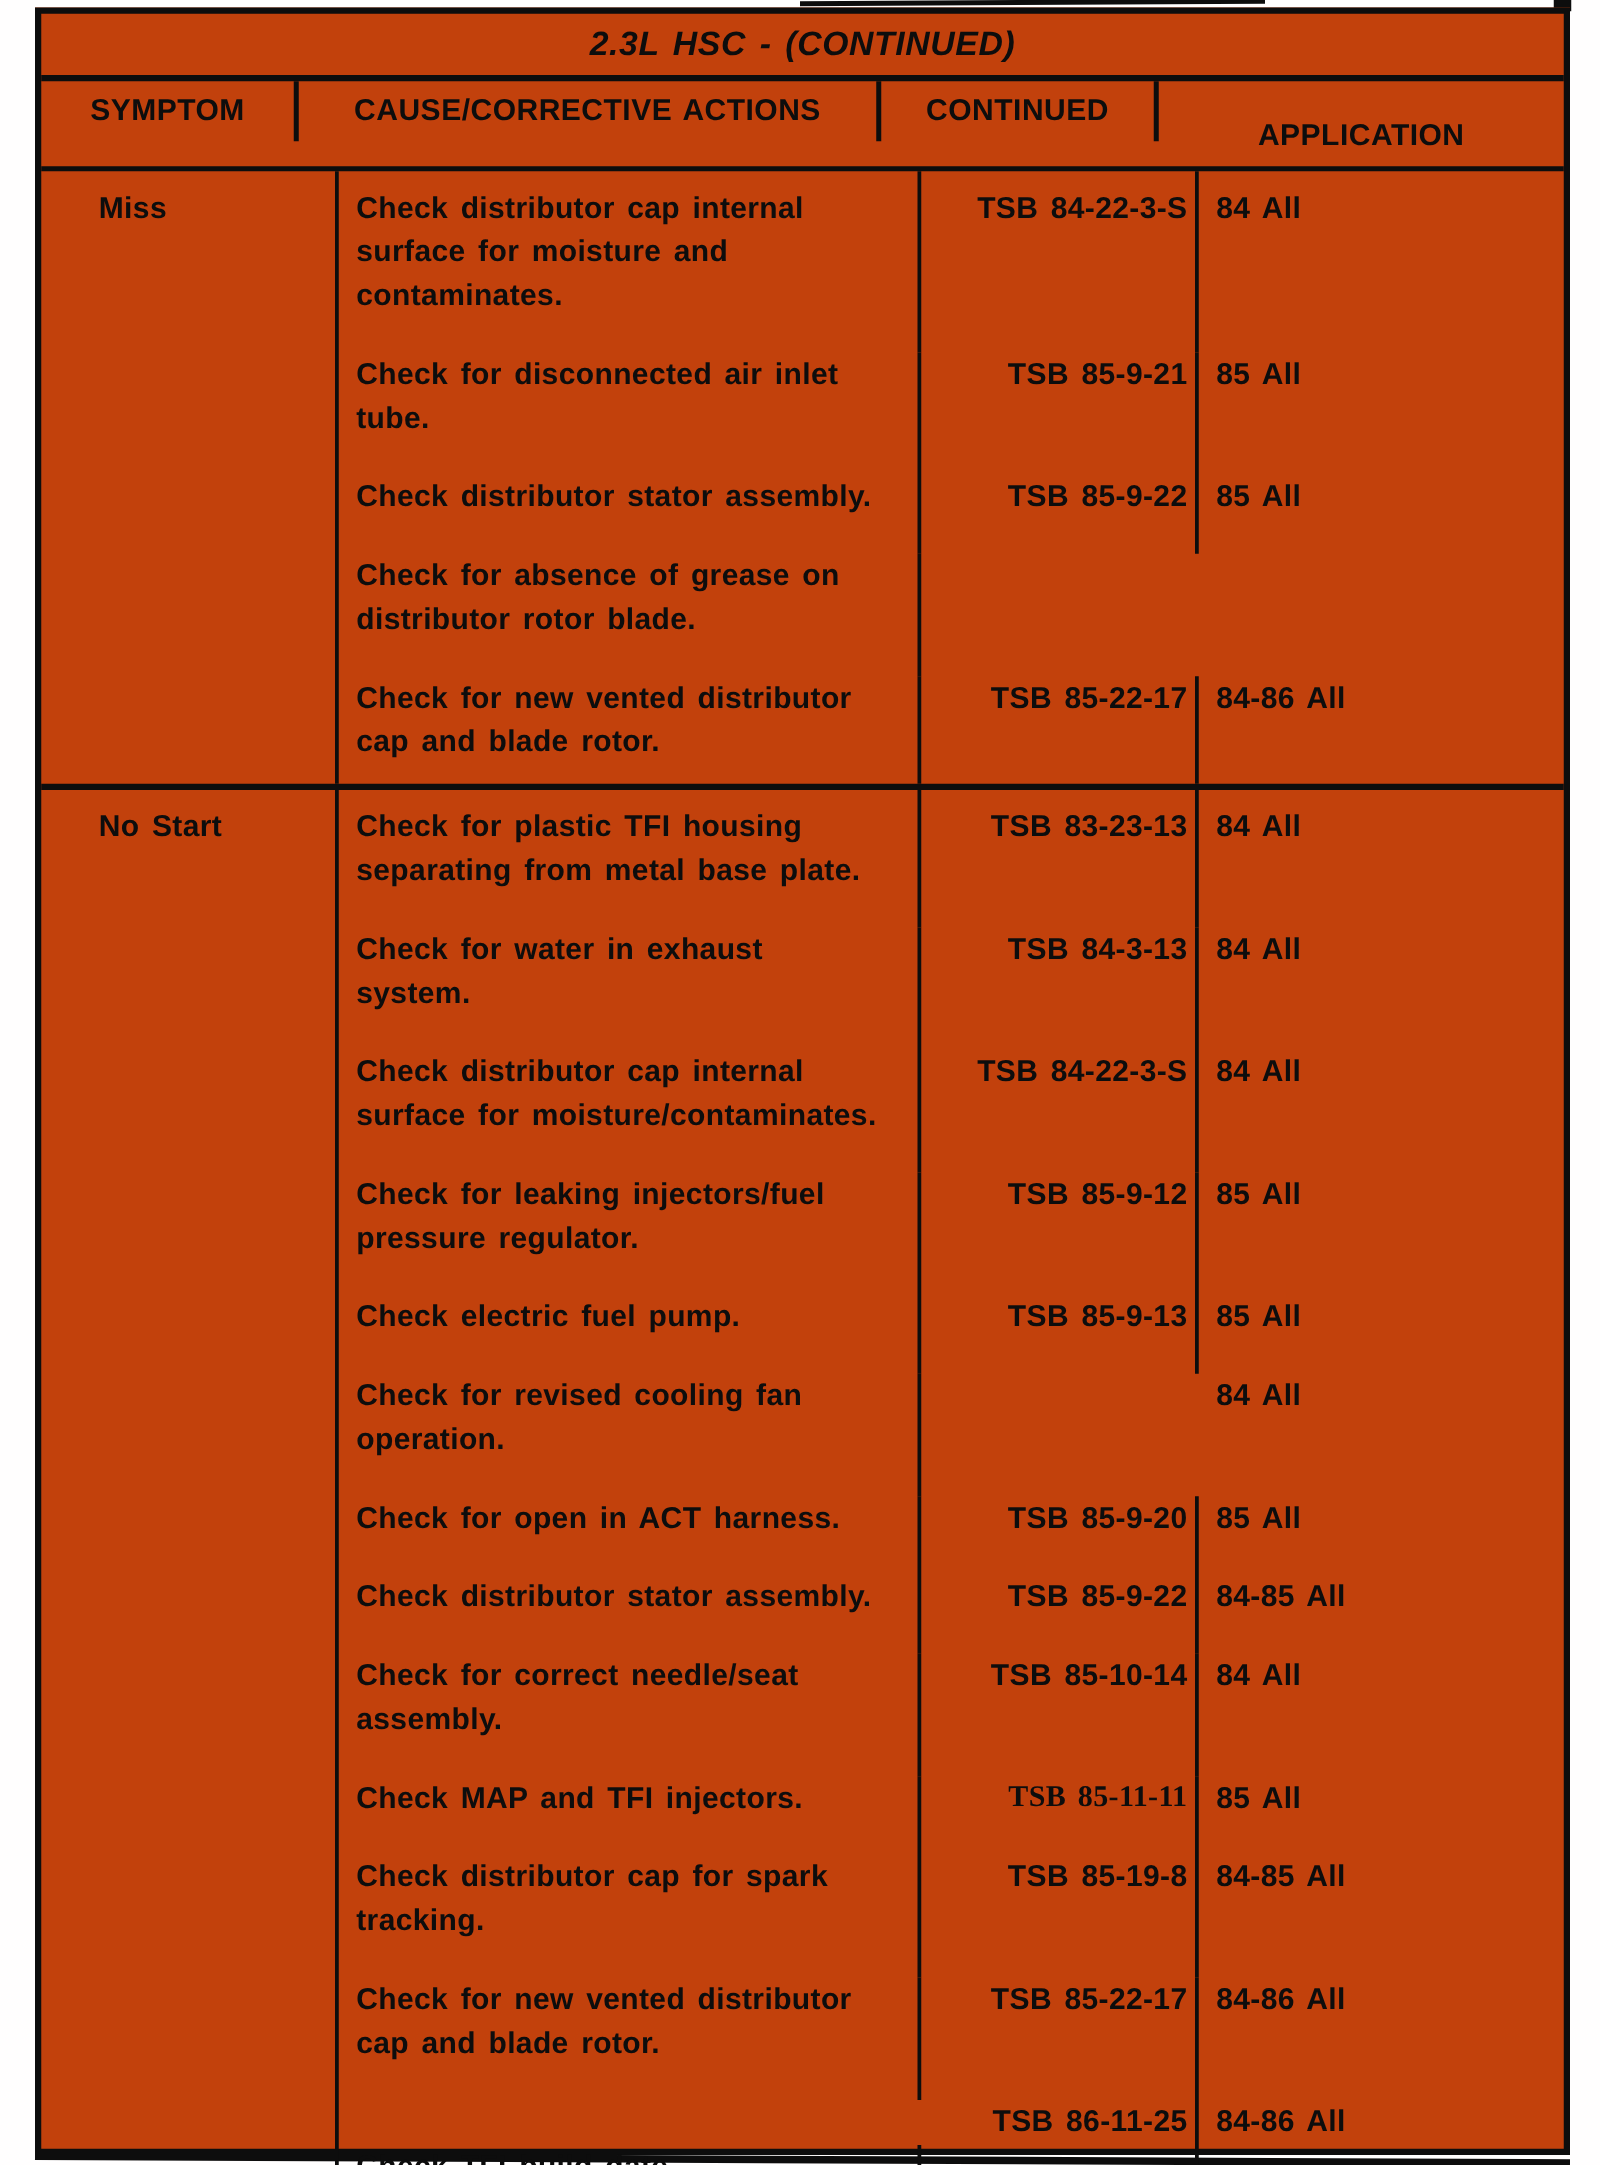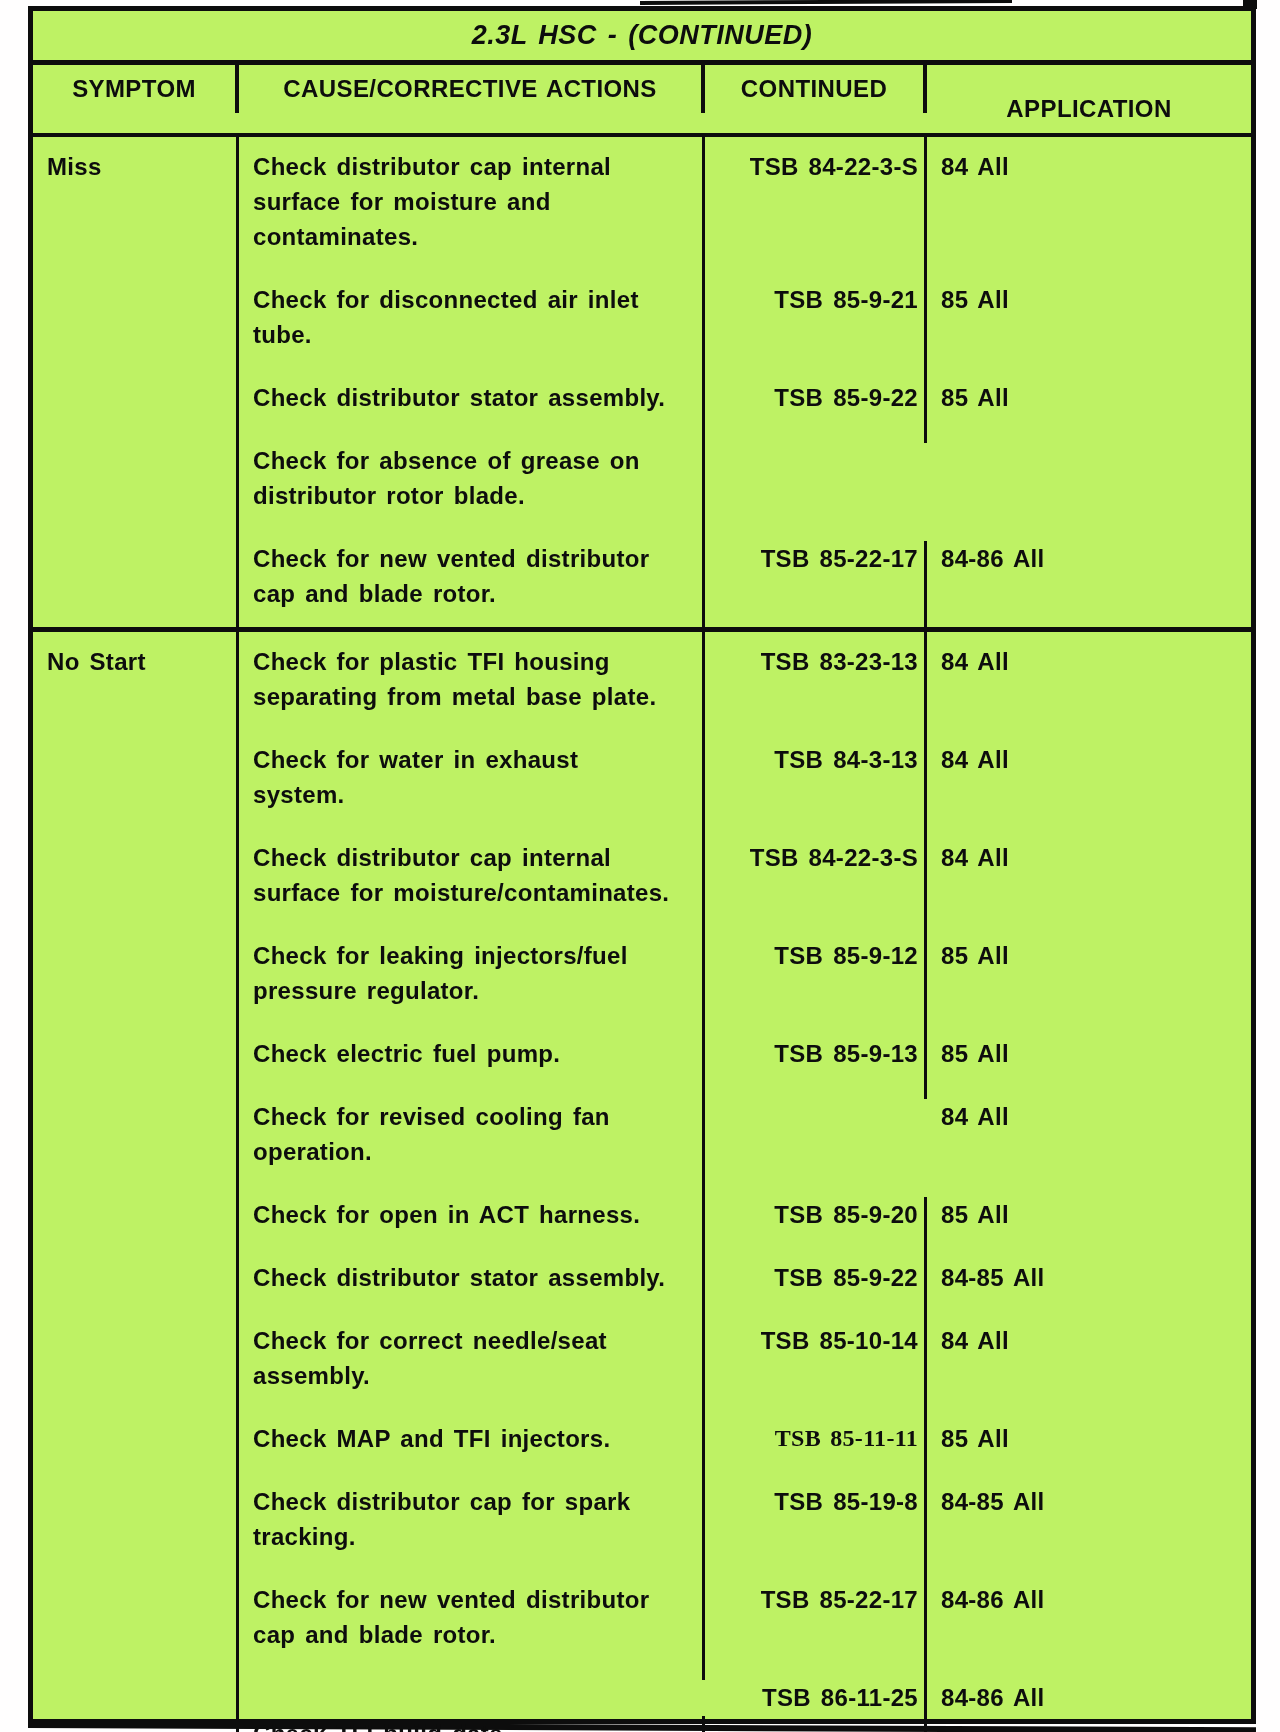--- a/index.html
+++ b/index.html
@@ -17,21 +17,21 @@
     color: #0d0d0d;
   }
   .tsb-table {
     position: absolute;
     left: 28px;
     top: 6px;
     width: 1228px;
     height: 1718px;
     border: 5px solid #0d0d0d;
     box-sizing: border-box;
-    background: #bef264;
+    background: #c2410c;
   }
   .title-row {
     height: 49px;
     border-bottom: 5px solid #0d0d0d;
     display: flex;
     align-items: center;
     justify-content: center;
     font-size: 27px;
     font-weight: bold;
     font-style: italic;
@@ -53,20 +53,21 @@
     letter-spacing: 0.4px;
     word-spacing: 2px;
     border-right: 4px solid #0d0d0d;
     box-sizing: border-box;
   }
   .header-cell:last-child { border-right: none; margin-top: 20px; }
   .section {
     display: grid;
     grid-template-columns: 206px 466px 222px 1fr;
     grid-auto-rows: auto;
+    padding-left: 32px;
   }
   .section + .section { border-top: 5px solid #0d0d0d; }
   .cell {
     font-size: 24px;
     font-weight: 600;
     line-height: 35px;
     letter-spacing: 0.3px;
     word-spacing: 3px;
     padding: 0 6px 28px 14px;
     box-sizing: border-box;

